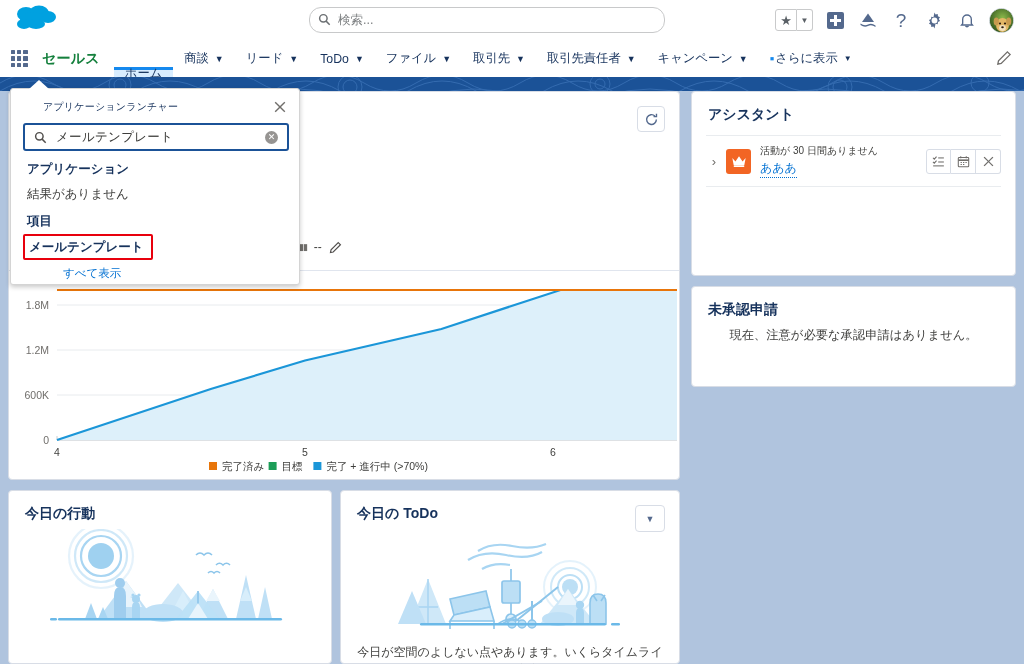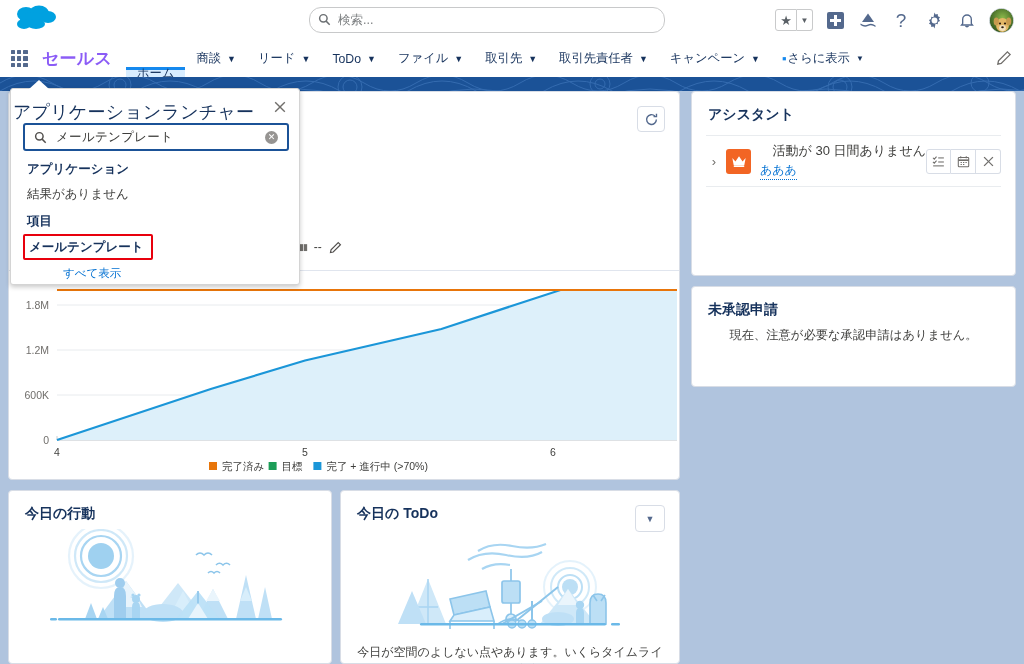--- a/index.html
+++ b/index.html
@@ -77,22 +77,22 @@
     width: 38px; display: flex; align-items: center; justify-content: center;
     cursor: pointer;
   }
   .waffle-grid {
     width: 17px; height: 17px; display: grid;
     grid-template-columns: repeat(3, 1fr); grid-template-rows: repeat(3, 1fr);
     gap: 2.2px;
   }
   .waffle-grid i { background: #54698d; border-radius: 0.5px; display: block; }
   .app-name {
-    display: flex; align-items: center; font-size: 17px; font-weight: 700;
-    color: #8b5cf6; padding: 0 14px 0 4px; letter-spacing: .2px;
+    display: flex; align-items: center; font-size: 14px; font-weight: 700;
+    color: #15803d; padding: 0 14px 0 4px; letter-spacing: .2px;
   }
   .navtab {
     display: flex; align-items: center; padding: 0 11px; font-size: 12.3px;
     color: #16325c; position: relative; white-space: nowrap; cursor: pointer;
   }
   .navtab .cv { font-size: 9px; margin-left: 6px; color: #16325c; }
   .navtab.active {
     background: #d8edff; border-top: 3px solid #1589ee; padding-top: 0;
     font-weight: 400;
     margin-top: 27px;
@@ -174,21 +174,21 @@
   .asst-chevron {
     width: 16px; color: #706e6b; font-size: 13px; flex: 0 0 16px;
     display: flex; align-items: center; justify-content: center; cursor: pointer;
   }
   .asst-icon {
     width: 25px; height: 25px; background: #f26524; border-radius: 3px;
     display: flex; align-items: center; justify-content: center;
     margin: 0 9px 0 4px; flex: 0 0 25px;
   }
   .asst-texts { flex: 1 1 auto; min-width: 0; }
-  .asst-line1 { font-size: 13px; color: #3e3e3c; line-height: 1.45; text-align: right; }
+  .asst-line1 { font-size: 10px; color: #3e3e3c; line-height: 1.45; }
   .asst-link {
     font-size: 12px; color: #0070d2; text-decoration: none;
     border-bottom: 1px dotted #0070d2; display: inline-block; cursor: pointer; text-align: right;
   }
   .asst-btns { display: flex; flex: 0 0 auto; }
   .asst-btn {
     width: 25px; height: 25px; border: 1px solid #d8dde6; background: #fff;
     display: flex; align-items: center; justify-content: center;
     color: #706e6b; cursor: pointer;
   }
@@ -200,21 +200,21 @@
     font-size: 12.3px; color: #3e3e3c;
   }
 
   
   #app-launcher {
     position: absolute; left: 10px; top: 88px; width: 290px; height: 197px;
     background: #fff; border: 1px solid #d4d4d4; border-radius: 3px;
     box-shadow: 0 2px 5px rgba(0,0,0,.22); z-index: 50;
   }
   .al-title {
-    position: absolute; left: 2px; top: 11px; font-size: 18px;
+    position: absolute; left: 32px; top: 11px; font-size: 10px;
     color: #16325c; letter-spacing: .2px;
   }
   .al-close {
     position: absolute; right: 10px; top: 9px; width: 18px; height: 18px;
     display: flex; align-items: center; justify-content: center;
     color: #706e6b; font-size: 14px; cursor: pointer;
   }
   .al-search {
     position: absolute; left: 12px; top: 34px; width: 266px; height: 28px;
     border: 2px solid #1b5297; border-radius: 3px; background: #fff;

